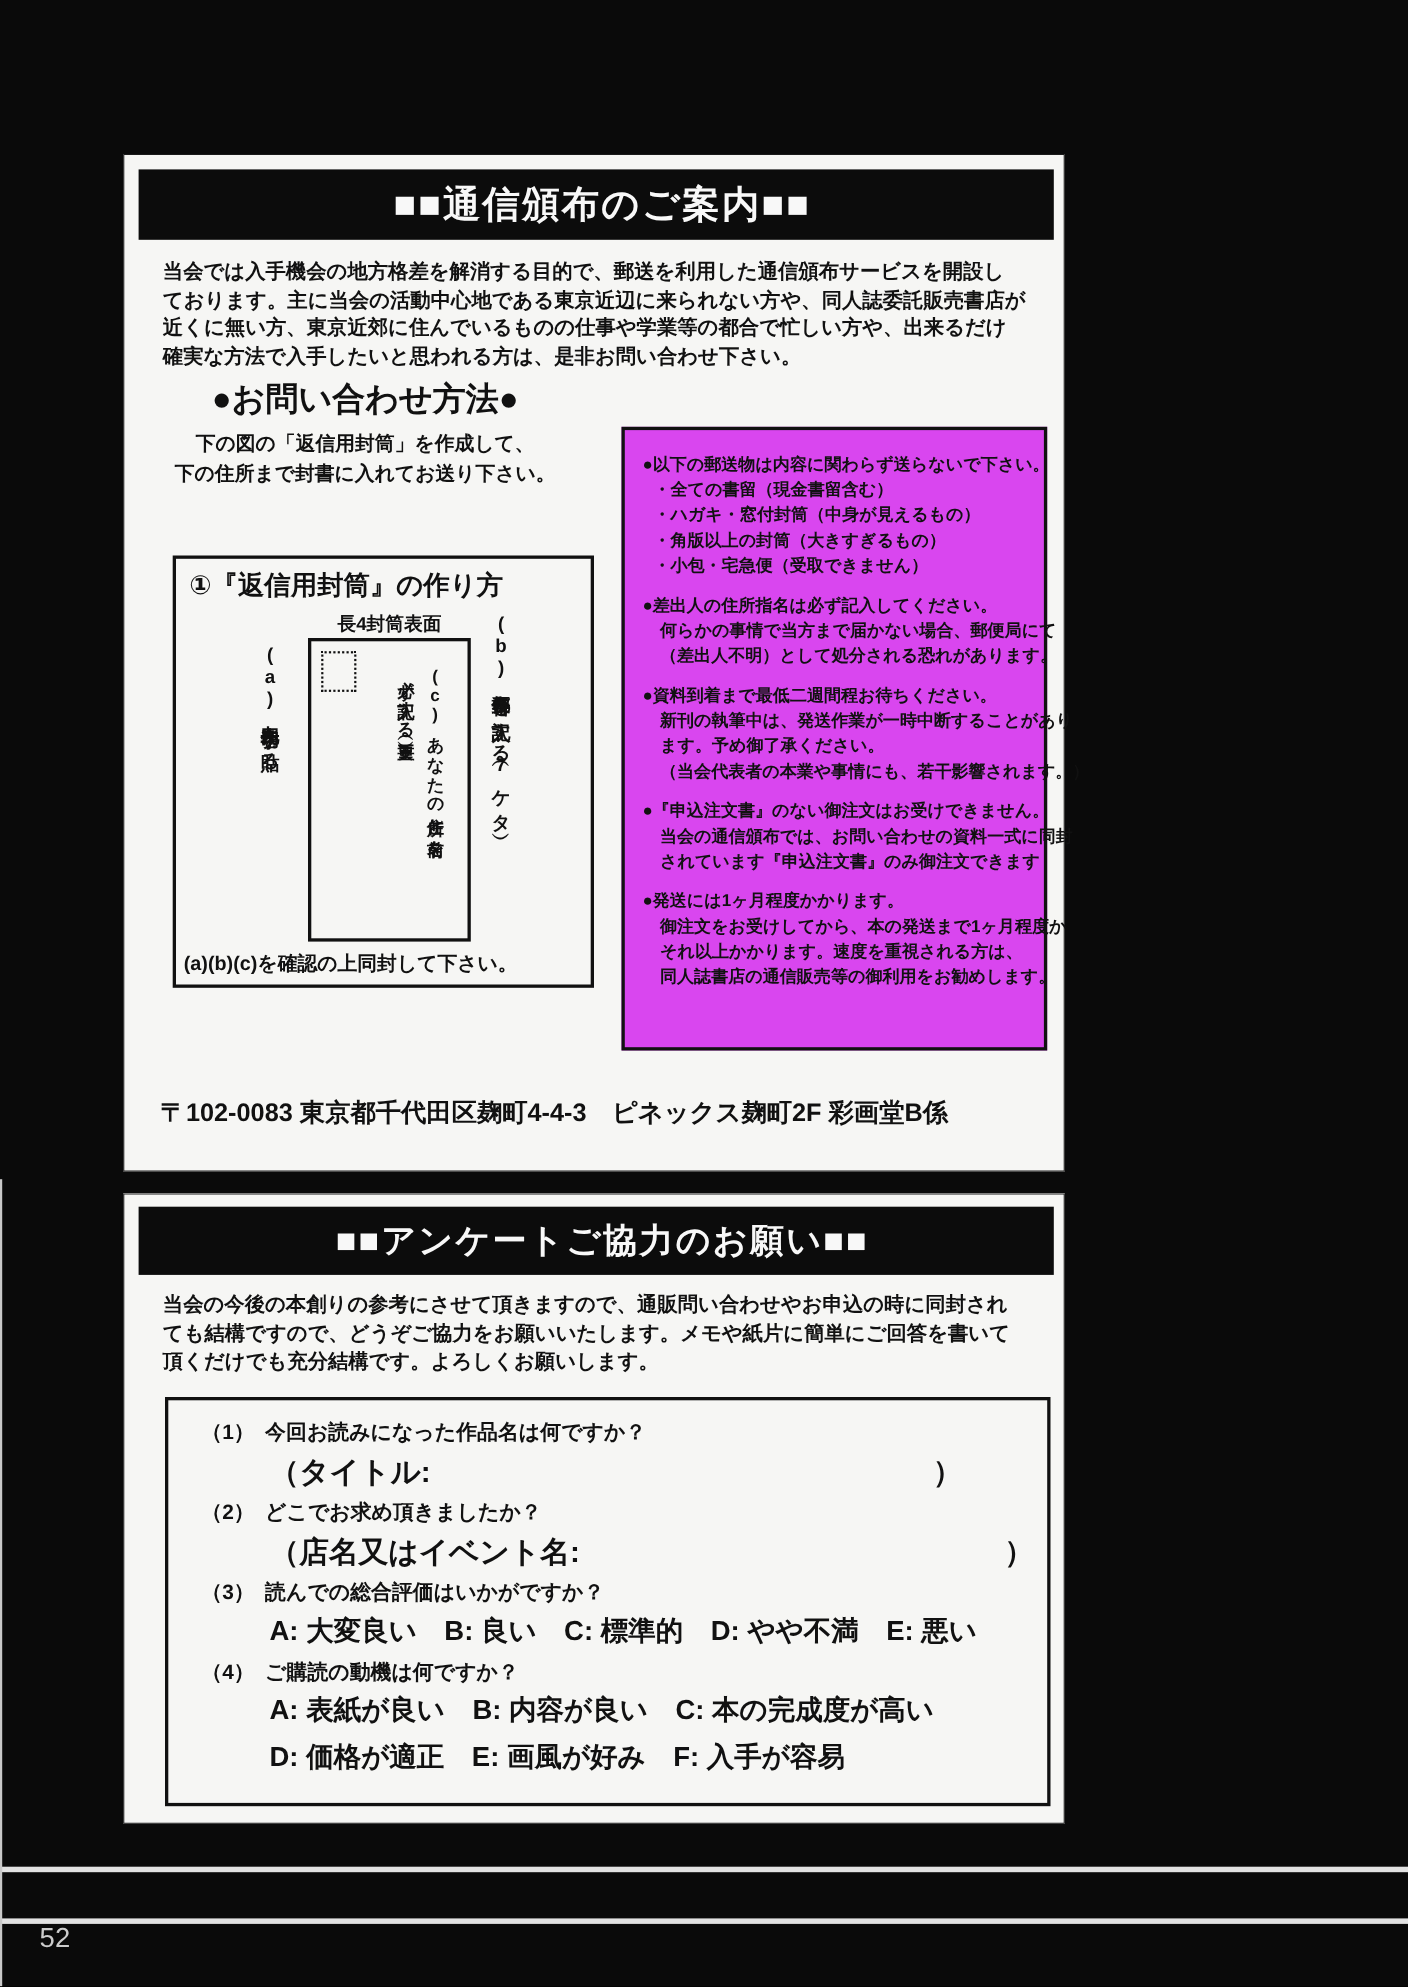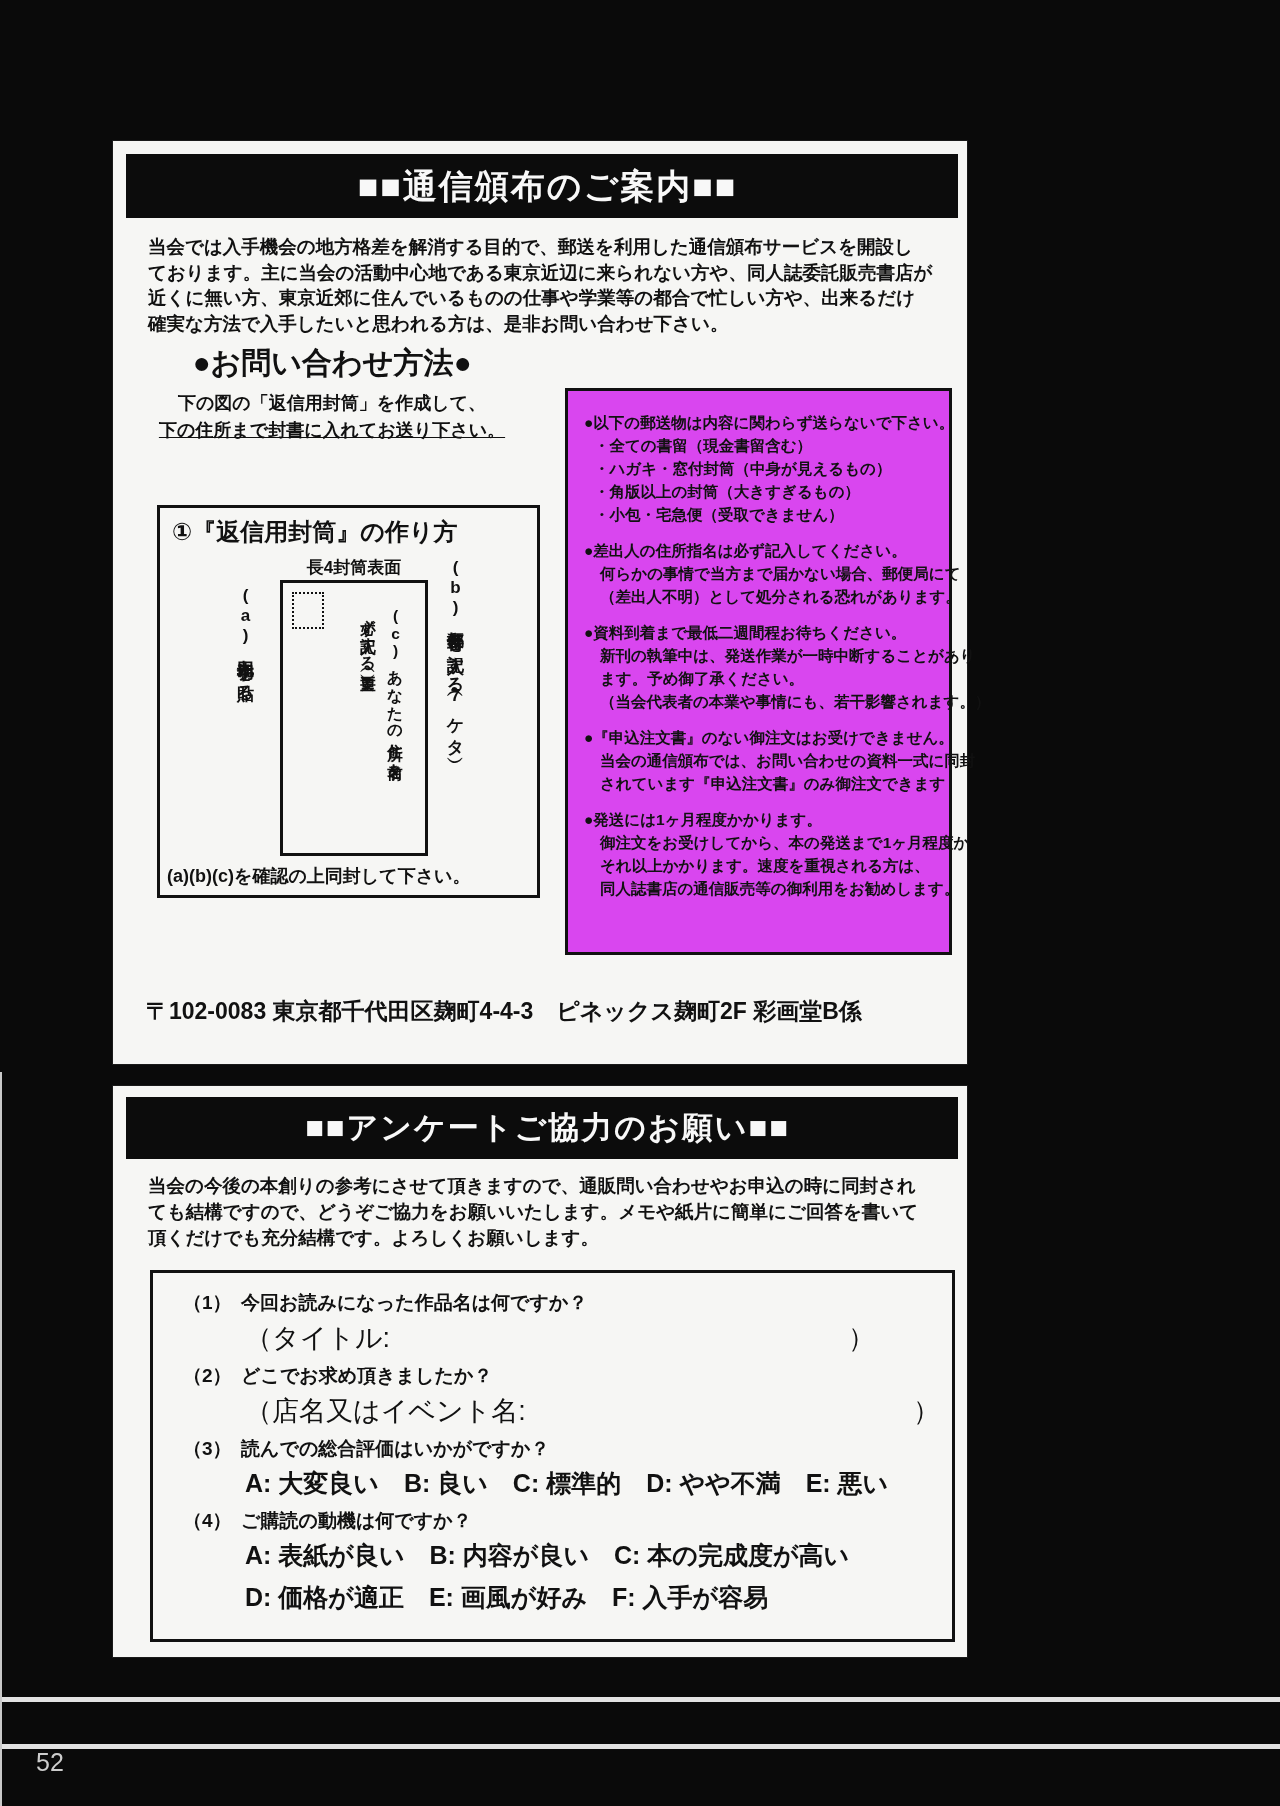--- a/index.html
+++ b/index.html
@@ -18,21 +18,21 @@
     background:#0c0c0c; color:#f8f8f8; font-size:34px; font-weight:bold;
     text-align:center; line-height:64px; letter-spacing:2px; white-space:nowrap;padding-left:11px;
   }
   .panel2 .header-bar { top:12px; height:62px; font-size:31px; line-height:62px; }
 
   .intro { position:absolute; left:36px; top:94px; width:800px; font-size:18.5px; line-height:25.5px; font-weight:600; white-space:nowrap; }
   .panel2 .intro { top:88px; line-height:26px; }
 
   .contact-heading { position:absolute; left:0; top:203px; width:440px; text-align:center; font-size:30px; font-weight:bold; white-space:nowrap; }
   .contact-line { position:absolute; left:0; top:251px; width:440px; text-align:center; font-size:18px; font-weight:600; white-space:nowrap; }
-  .contact-line.l2 { top:278px;text-decoration:underline; }
+  .contact-line.l2 { top:278px; }
 
   .figure-box { position:absolute; left:45px; top:365px; width:383px; height:393px; border:3px solid #111; box-sizing:border-box; background:#f6f6f4; }
   .fig-title { position:absolute; left:12px; top:8px; font-size:24px; font-weight:600; white-space:nowrap; }
   .fig-subtitle { position:absolute; left:118px; top:48px; width:152px; text-align:center; font-size:17px; font-weight:600; white-space:nowrap; }
   .envelope { position:absolute; left:120px; top:72px; width:148px; height:276px; border:3px solid #111; box-sizing:border-box; }
   .stamp { position:absolute; left:9px; top:9px; width:28px; height:33px; border:2px dotted #111; }
   .vert { writing-mode:vertical-rl; text-orientation:upright; font-size:17px; font-weight:600; letter-spacing:1px; white-space:nowrap; }
   .label-a { position:absolute; left:74px; top:78px; height:265px; }
   .label-b { position:absolute; left:284px; top:50px; height:335px; }
   .c-label {
@@ -53,21 +53,21 @@
   .note-items .n-line { padding-left:10px; }
 
   .address { position:absolute; left:34px; top:856px; width:810px; font-size:23px; font-weight:600; white-space:nowrap; }
 
   .survey-box {
     position:absolute; left:38px; top:185px; width:805px;
     border:3px solid #111; box-sizing:border-box; padding:16px 18px 18px 30px; background:#f6f6f4;
   }
   .q-row { display:flex; font-size:19px; line-height:27px; font-weight:600; margin-bottom:3px; white-space:nowrap; }
   .q-num { width:58px; flex:none; }
-  .answer { display:flex; justify-content:space-between; margin-left:62px; font-size:27px; line-height:38px; font-weight:400; margin-bottom:5px; white-space:nowrap;gap:30px; }
+  .answer { display:flex; justify-content:space-between; margin-left:62px; font-size:27px; line-height:38px; font-weight:700; margin-bottom:5px; white-space:nowrap;gap:30px; }
   .answer.a1 { width:630px; }
   .answer.a2 { width:695px; }
   .options { margin-left:62px; font-size:25px; line-height:36px; font-weight:600; margin-bottom:6px; white-space:nowrap; }
 
   .stripe { position:absolute; left:0; width:1280px; height:5px; background:#e2e2e2; }
   .s1 { top:1697px; }
   .s2 { top:1744px; }
   .edge-line { position:absolute; left:0; top:1072px; width:2px; height:734px; background:#c9c9c9; }
   .page-number { position:absolute; left:36px; top:1748px; font-size:25px; color:#cccccc; }
 </style>

